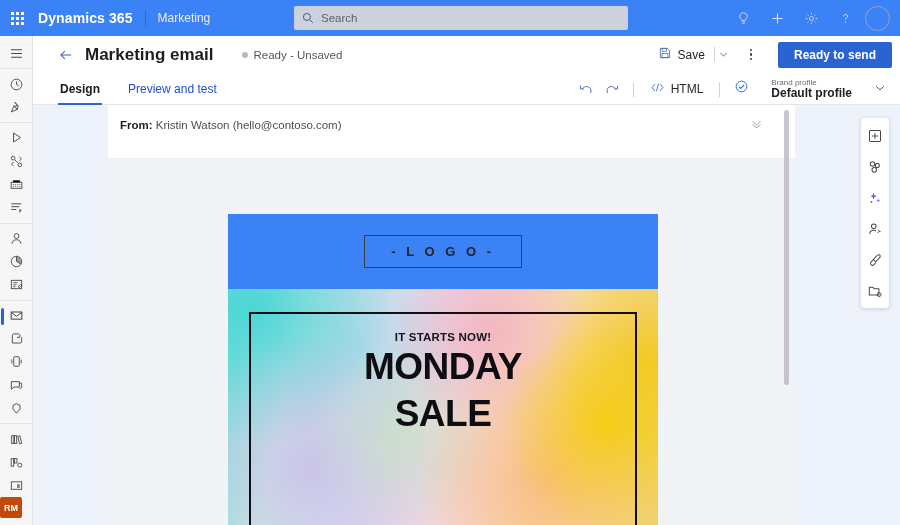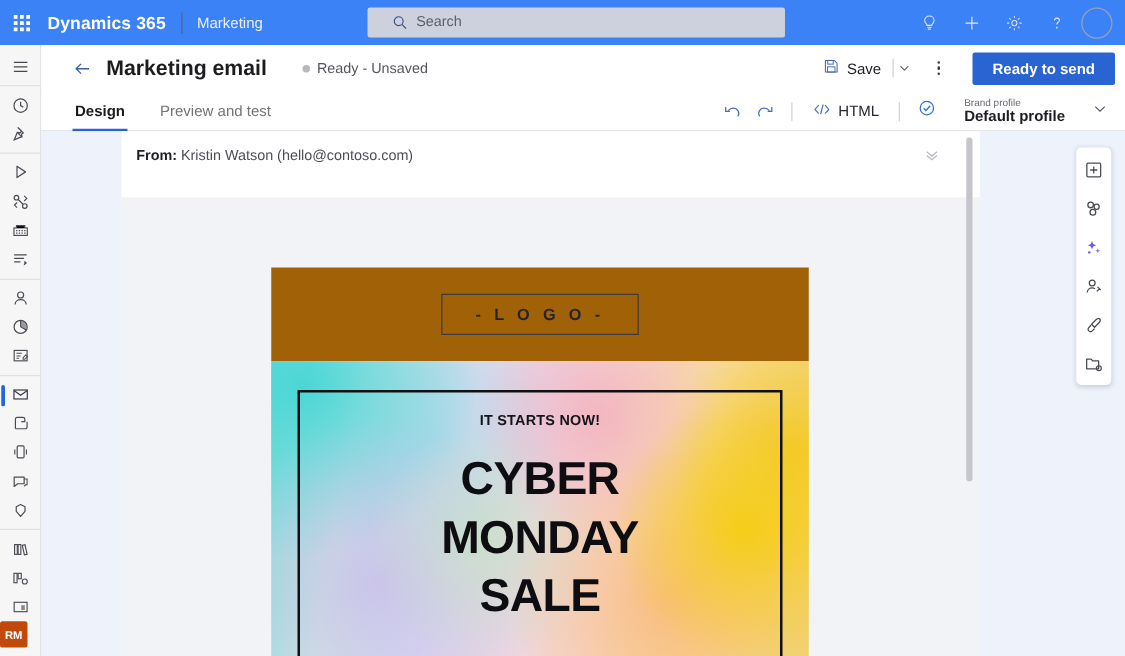--- a/index.html
+++ b/index.html
@@ -24,21 +24,21 @@
   .waffle-grid i { width: 3px; height: 3px; background: #ffffff; display: block; }
   .brandname {
     color: #ffffff; font-size: 14px; font-weight: bold; letter-spacing: .1px;
     margin-left: 4px;
   }
   .brand-sep { width: 1px; height: 17px; background: #5a6080; margin: 0 12px; }
   .appname { color: #eceef6; font-size: 12px; }
   .searchwrap {
     position: absolute; left: 294px; top: 6px; width: 334px; height: 24px;
     background: #ccd1dd; border-radius: 2px; display: flex; align-items: center;
-    padding: 0 20px; cursor: text;
+    padding: 0 8px; cursor: text;
   }
   .searchwrap .mg { margin-right: 7px; display: flex; }
   .searchinput {
     border: 0; background: transparent; outline: none;
     font-family: "Liberation Sans", sans-serif; font-size: 11.5px; color: #4a4a52;
     width: 100%;
   }
   .searchinput::placeholder { color: #5b5f6b; }
   .topicons {
     position: absolute; right: 6px; top: 0; height: 36px;
@@ -112,21 +112,21 @@
     margin-left: 10px; cursor: pointer; font-family: "Liberation Sans", sans-serif;
   }
 
   
   .tabbar {
     position: absolute; top: 73px; left: 33px; width: 867px; height: 32px;
     background: #ffffff; border-bottom: 1px solid #e6e6ea;
     display: flex; align-items: center;
   }
   .tab {
-    font-size: 12px; color: #737373; height: 32px; display: flex; align-items: center;
+    font-size: 12px; color: #1d4ed8; height: 32px; display: flex; align-items: center;
     position: relative; cursor: pointer; padding: 0 2px;
   }
   .tab:first-of-type { margin-left: 25px; }
   .tab + .tab { margin-left: 24px; }
   .tab.active { color: #1a1a20; font-weight: bold; }
   .tab.active::after {
     content: ""; position: absolute; left: 0; right: 0; bottom: 0; height: 2px;
     background: #2a63d2;
   }
   .tabright {
@@ -147,21 +147,21 @@
   .bp-lines { display: flex; flex-direction: column; line-height: 1.15; }
   .bp-small { font-size: 8px; color: #6a6a74; }
   .bp-main { font-size: 12px; font-weight: bold; color: #1d1d24; }
 
   
   .canvasarea {
     position: absolute; top: 105px; left: 33px; width: 867px; height: 420px;
     background: #eef2fb;
   }
   .editorpane {
-    position: absolute; left: 64px; top: 0; width: 687px; height: 420px;
+    position: absolute; left: 75px; top: 0; width: 687px; height: 420px;
     background: #f2f3f7; overflow: hidden;
   }
   .headerbox {
     background: #ffffff; height: 54px; position: relative;
     border-bottom: 1px solid #f1eeea; padding: 12px 16px 0 12px;
   }
   .fromline, .subjline { font-size: 11.5px; color: #4d4d55; line-height: 16px; }
   .fromline b, .subjline b { color: #1f1f26; font-weight: bold; }
   .expandchev {
     position: absolute; right: 32px; top: 14px; cursor: pointer;
@@ -169,21 +169,21 @@
   }
   .scrollbar {
     position: absolute; right: 6px; top: 5px; width: 5px; height: 275px;
     background: #c5c5cb; border-radius: 3px; cursor: pointer;
   }
 
   .emailbody {
     position: absolute; left: 120px; top: 109px; width: 430px;
   }
   .logoblock {
-    background: #a16207; height: 75px; display: flex; align-items: center; justify-content: center;
+    background: #3b82f6; height: 75px; display: flex; align-items: center; justify-content: center;
   }
   .logobox {
     border: 1.5px solid #3c3c42; padding: 8px 26px;
     font-size: 13px; font-weight: bold; letter-spacing: 3.5px; color: #24242a;
     font-family: "Liberation Sans", sans-serif;
   }
   .hero {
     position: relative; height: 245px; overflow: hidden;
     background:
       radial-gradient(circle at 88% 55%, rgba(245,205,20,.95) 0%, rgba(245,205,20,0) 26%),
@@ -512,21 +512,20 @@
       <div class="scrollbar"></div>
 
       <div class="emailbody">
         <div class="logoblock">
           <div class="logobox">- L O G O -</div>
         </div>
         <div class="hero">
           <div class="heroframe"></div>
           <div class="herotext">
             <div class="kicker">IT STARTS NOW!</div>
-            <div class="bigline">CYBER</div>
             <div class="bigline" style="margin-top:0;">MONDAY</div>
             <div class="bigline" style="margin-top:0;">SALE</div>
           </div>
         </div>
       </div>
     </div>
 
     <div class="rtoolbar">
       <div class="rbtn">
         <svg width="16" height="16" viewBox="0 0 18 18">

